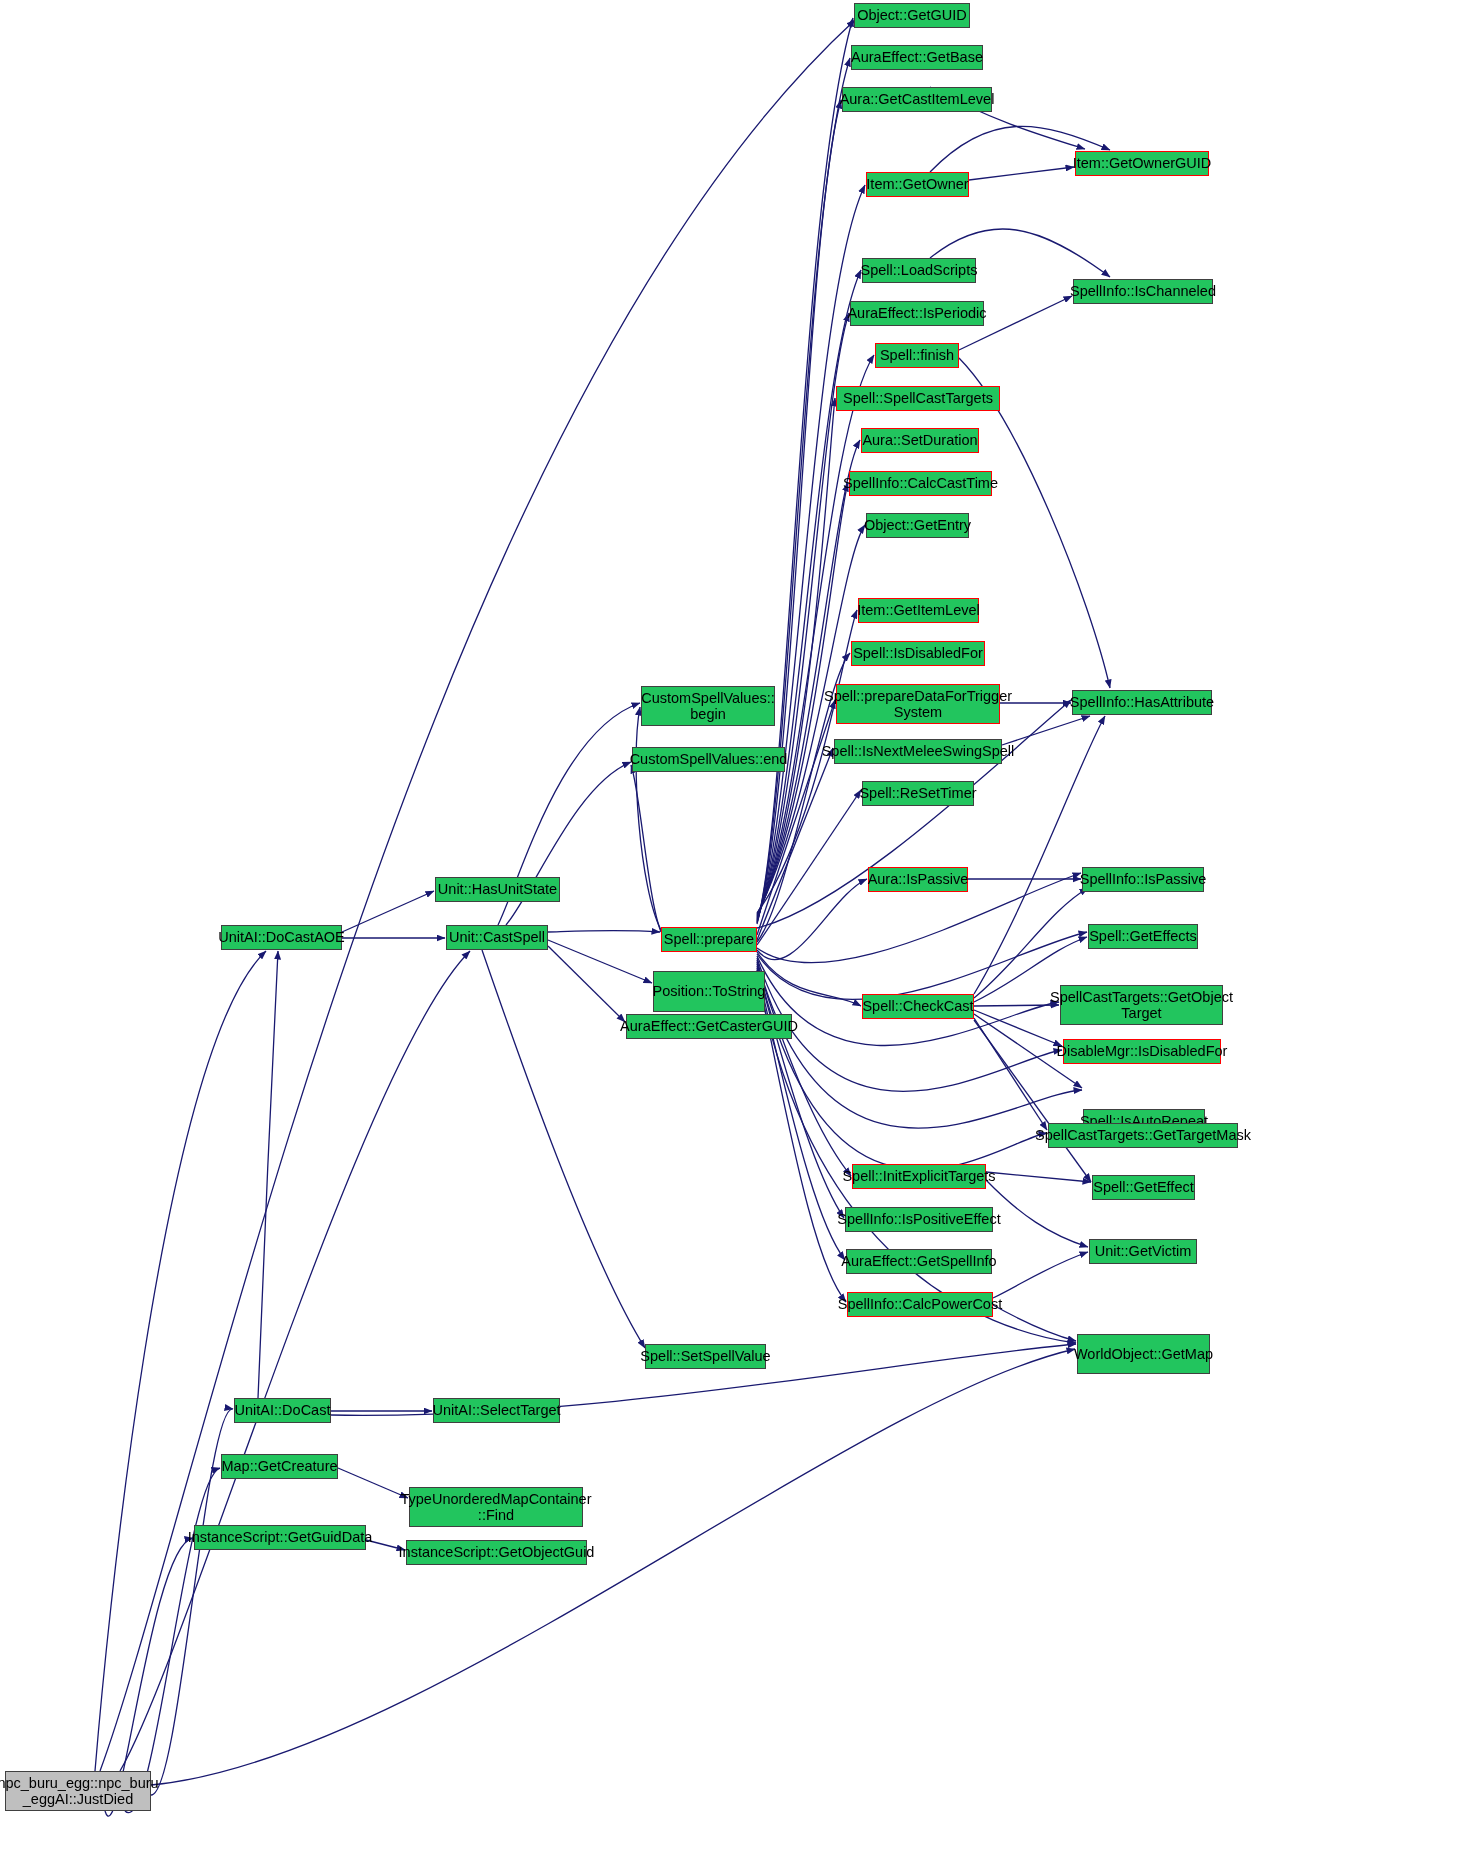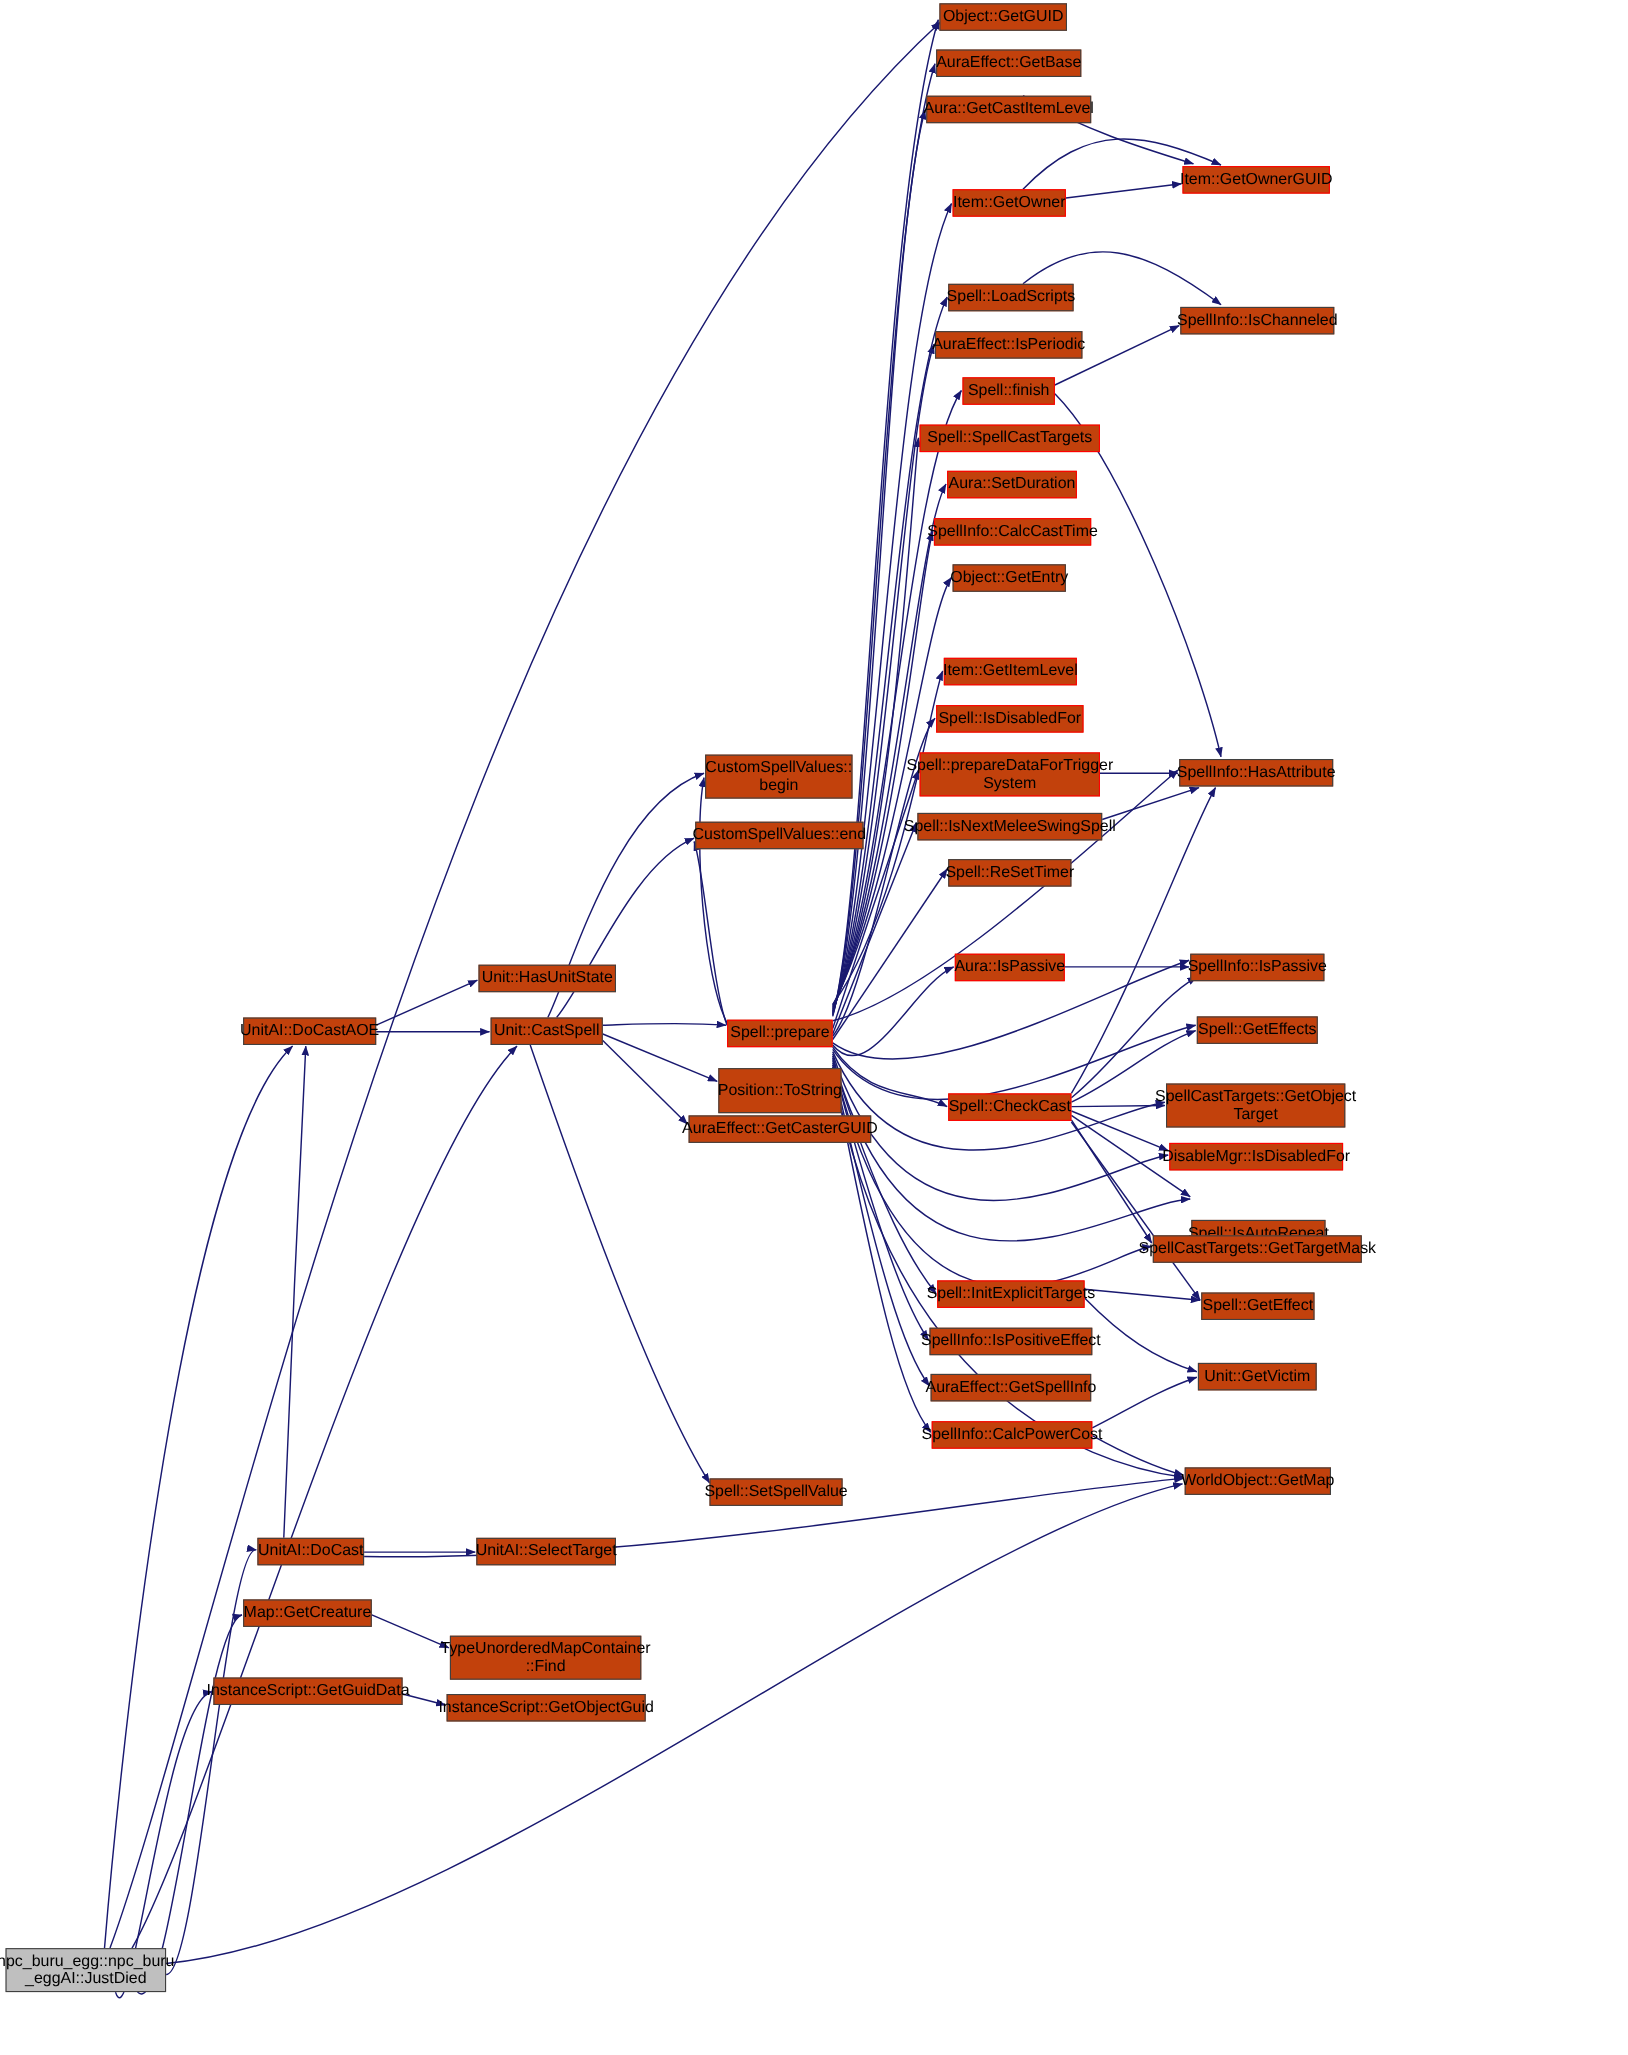--- a/index.html
+++ b/index.html
@@ -23,21 +23,21 @@
     height: 1868px;
     pointer-events: none;
   }
   .node {
     position: absolute;
     box-sizing: border-box;
     display: flex;
     align-items: center;
     justify-content: center;
     text-align: center;
-    background: #c2410c;
+    background: #22c55e;
     border: 1px solid #404040;
     color: #000000;
     font-size: 14.5px;
     line-height: 1.12;
     white-space: pre-line;
     padding: 1px 4px;
     z-index: 5;
   }
   .node.red {
     border-color: #ff0000;
@@ -174,21 +174,21 @@
       <div class="node" style="left: 1072px; top: 690px; width: 140px; height: 25px;">SpellInfo::HasAttribute</div>
       <div class="node" style="left: 1082px; top: 867px; width: 122px; height: 25px;">SpellInfo::IsPassive</div>
       <div class="node" style="left: 1088px; top: 924px; width: 110px; height: 25px;">Spell::GetEffects</div>
       <div class="node" style="left: 1060px; top: 985px; width: 163px; height: 40px;">SpellCastTargets::GetObject
 Target</div>
       <div class="node red" style="left: 1063px; top: 1039px; width: 158px; height: 25px;">DisableMgr::IsDisabledFor</div>
       <div class="node" style="left: 1083px; top: 1109px; width: 122px; height: 25px;">Spell::IsAutoRepeat</div>
       <div class="node" style="left: 1048px; top: 1123px; width: 190px; height: 25px;">SpellCastTargets::GetTargetMask</div>
       <div class="node" style="left: 1092px; top: 1175px; width: 103px; height: 25px;">Spell::GetEffect</div>
       <div class="node" style="left: 1089px; top: 1239px; width: 108px; height: 25px;">Unit::GetVictim</div>
-      <div class="node" style="left: 1077px; top: 1334px; width: 133px; height: 25px;">WorldObject::GetMap</div>
+      <div class="node" style="left: 1077px; top: 1334px; width: 133px; height: 40px;">WorldObject::GetMap</div>
       <div class="node" style="left: 234px; top: 1398px; width: 97px; height: 25px;">UnitAI::DoCast</div>
       <div class="node" style="left: 433px; top: 1398px; width: 127px; height: 25px;">UnitAI::SelectTarget</div>
       <div class="node" style="left: 221px; top: 1454px; width: 117px; height: 25px;">Map::GetCreature</div>
       <div class="node" style="left: 409px; top: 1487px; width: 174px; height: 40px;">TypeUnorderedMapContainer
 ::Find</div>
       <div class="node" style="left: 194px; top: 1525px; width: 172px; height: 25px;">InstanceScript::GetGuidData</div>
       <div class="node" style="left: 406px; top: 1540px; width: 181px; height: 25px;">InstanceScript::GetObjectGuid</div>
     </div>
 </div>
 

